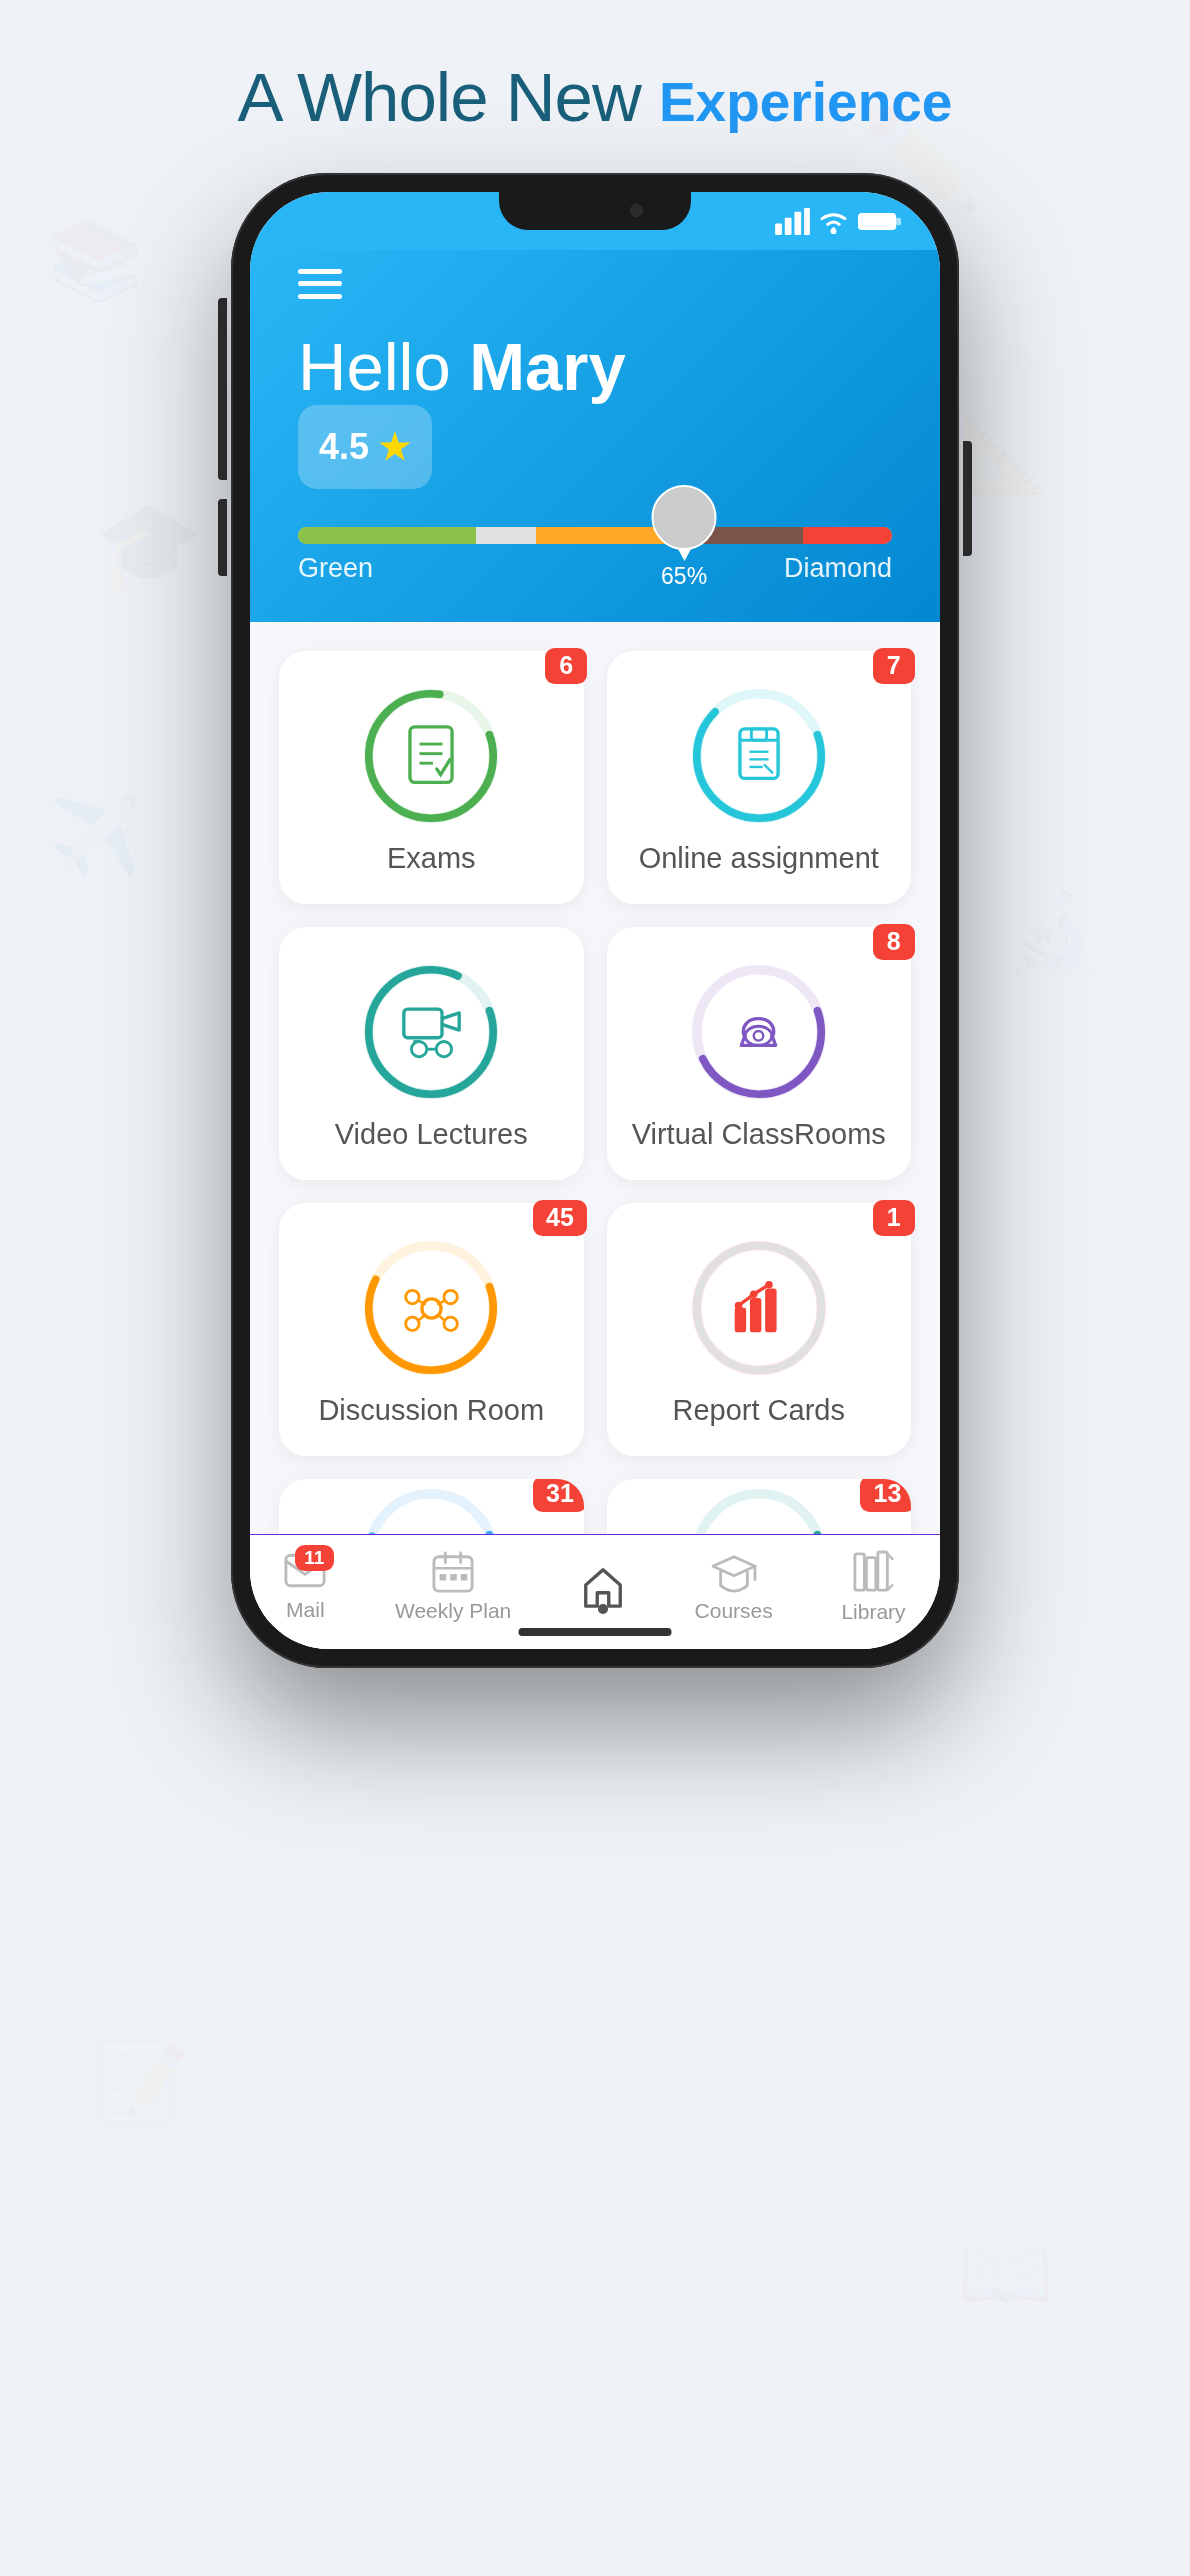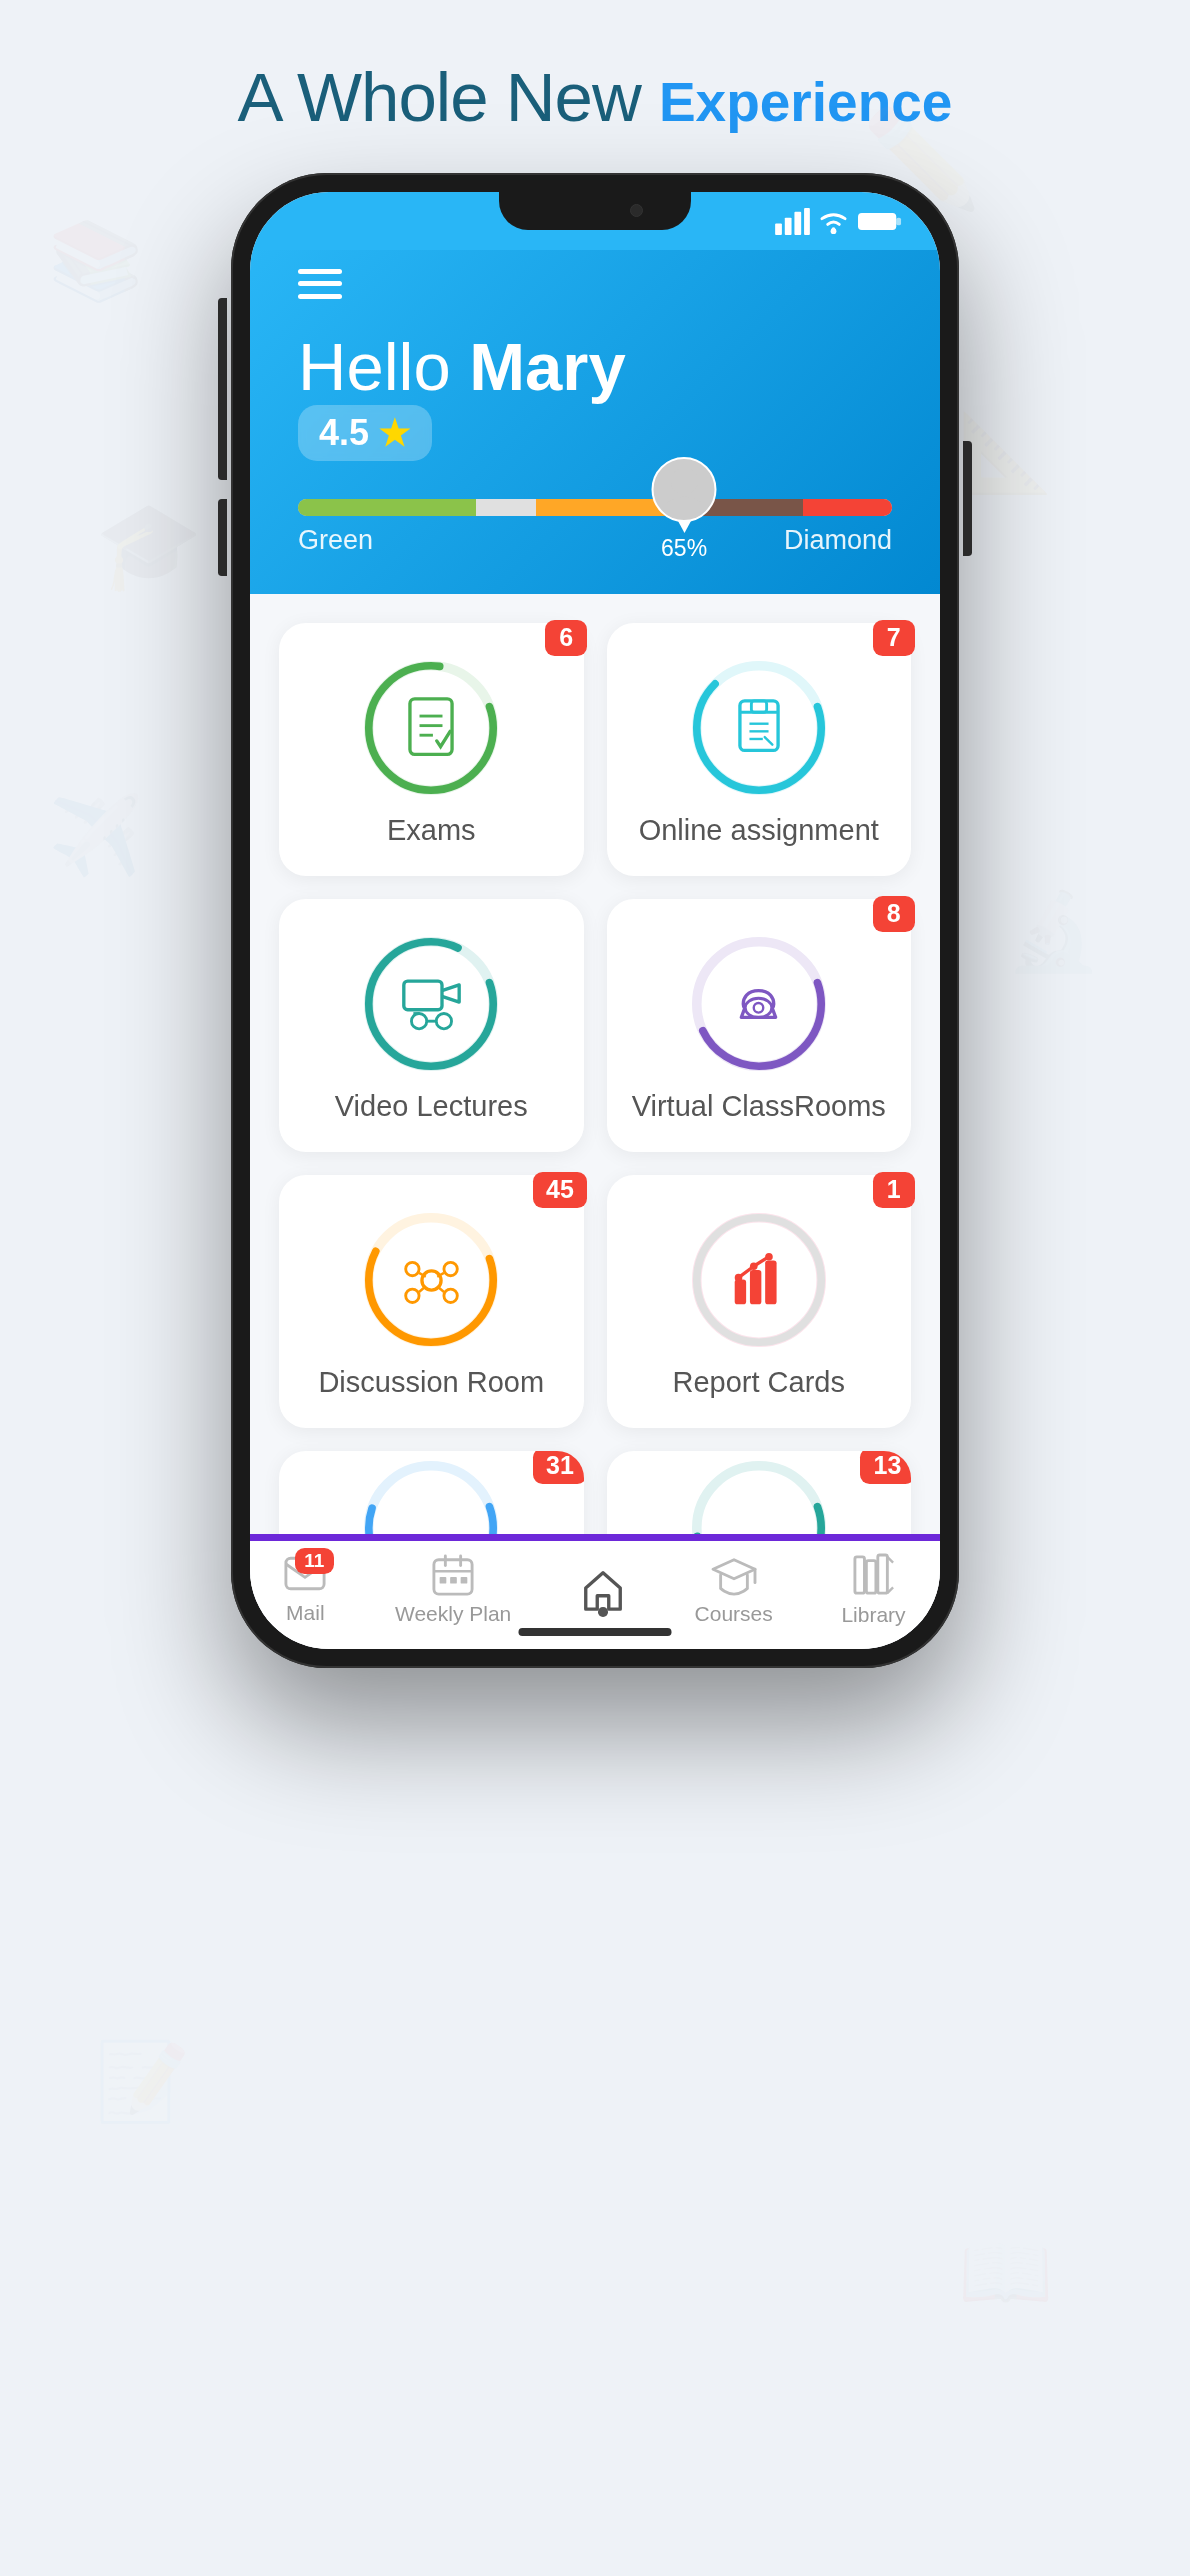--- a/index.html
+++ b/index.html
@@ -147,21 +147,21 @@
       color: white;
       font-weight: 300;
     }
     .greeting strong {
       font-weight: 800;
     }
 
     .rating-badge {
       background: rgba(255,255,255,0.25);
       border-radius: 19px;
-      padding: 7px 21px;
+      padding: 21px 21px;
       display: flex;
       align-items: center;
       gap: 9.6px;
       color: white;
       font-size: 36px;
       font-weight: 600;
       backdrop-filter: blur(3.8px);
     }
     .star-icon {
       color: #ffd700;
@@ -320,21 +320,21 @@
     .bottom-nav {
       position: absolute;
       bottom: 0;
       left: 0;
       right: 0;
       height: 115px;
       background: white;
       display: flex;
       align-items: center;
       justify-content: space-around;
-      border-top: 7px solid #6d28d9;
+      border-top: 1px solid #6d28d9;
       padding-bottom: 9.6px;
       border-radius: 0 0 79px 79px;
     }
 
     .nav-item {
       display: flex;
       flex-direction: column;
       align-items: center;
       gap: 5.8px;
       cursor: pointer;

